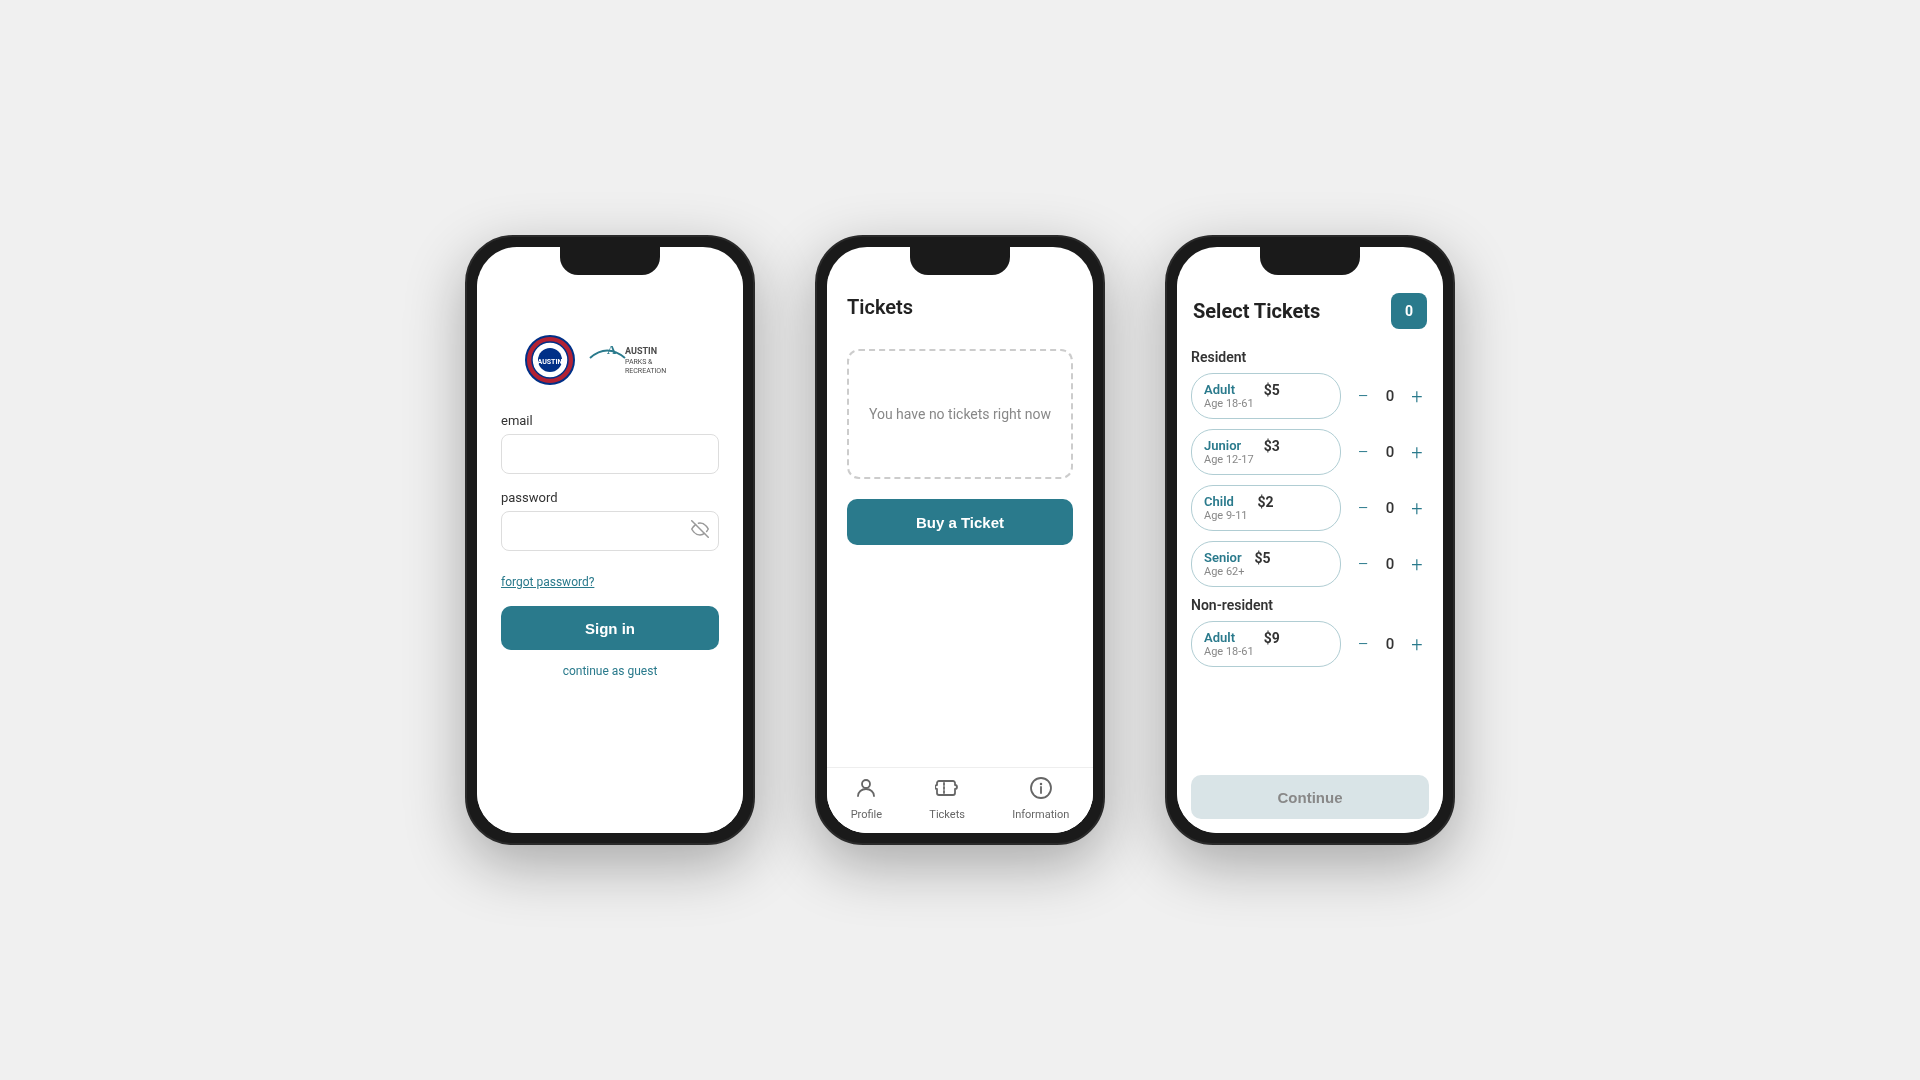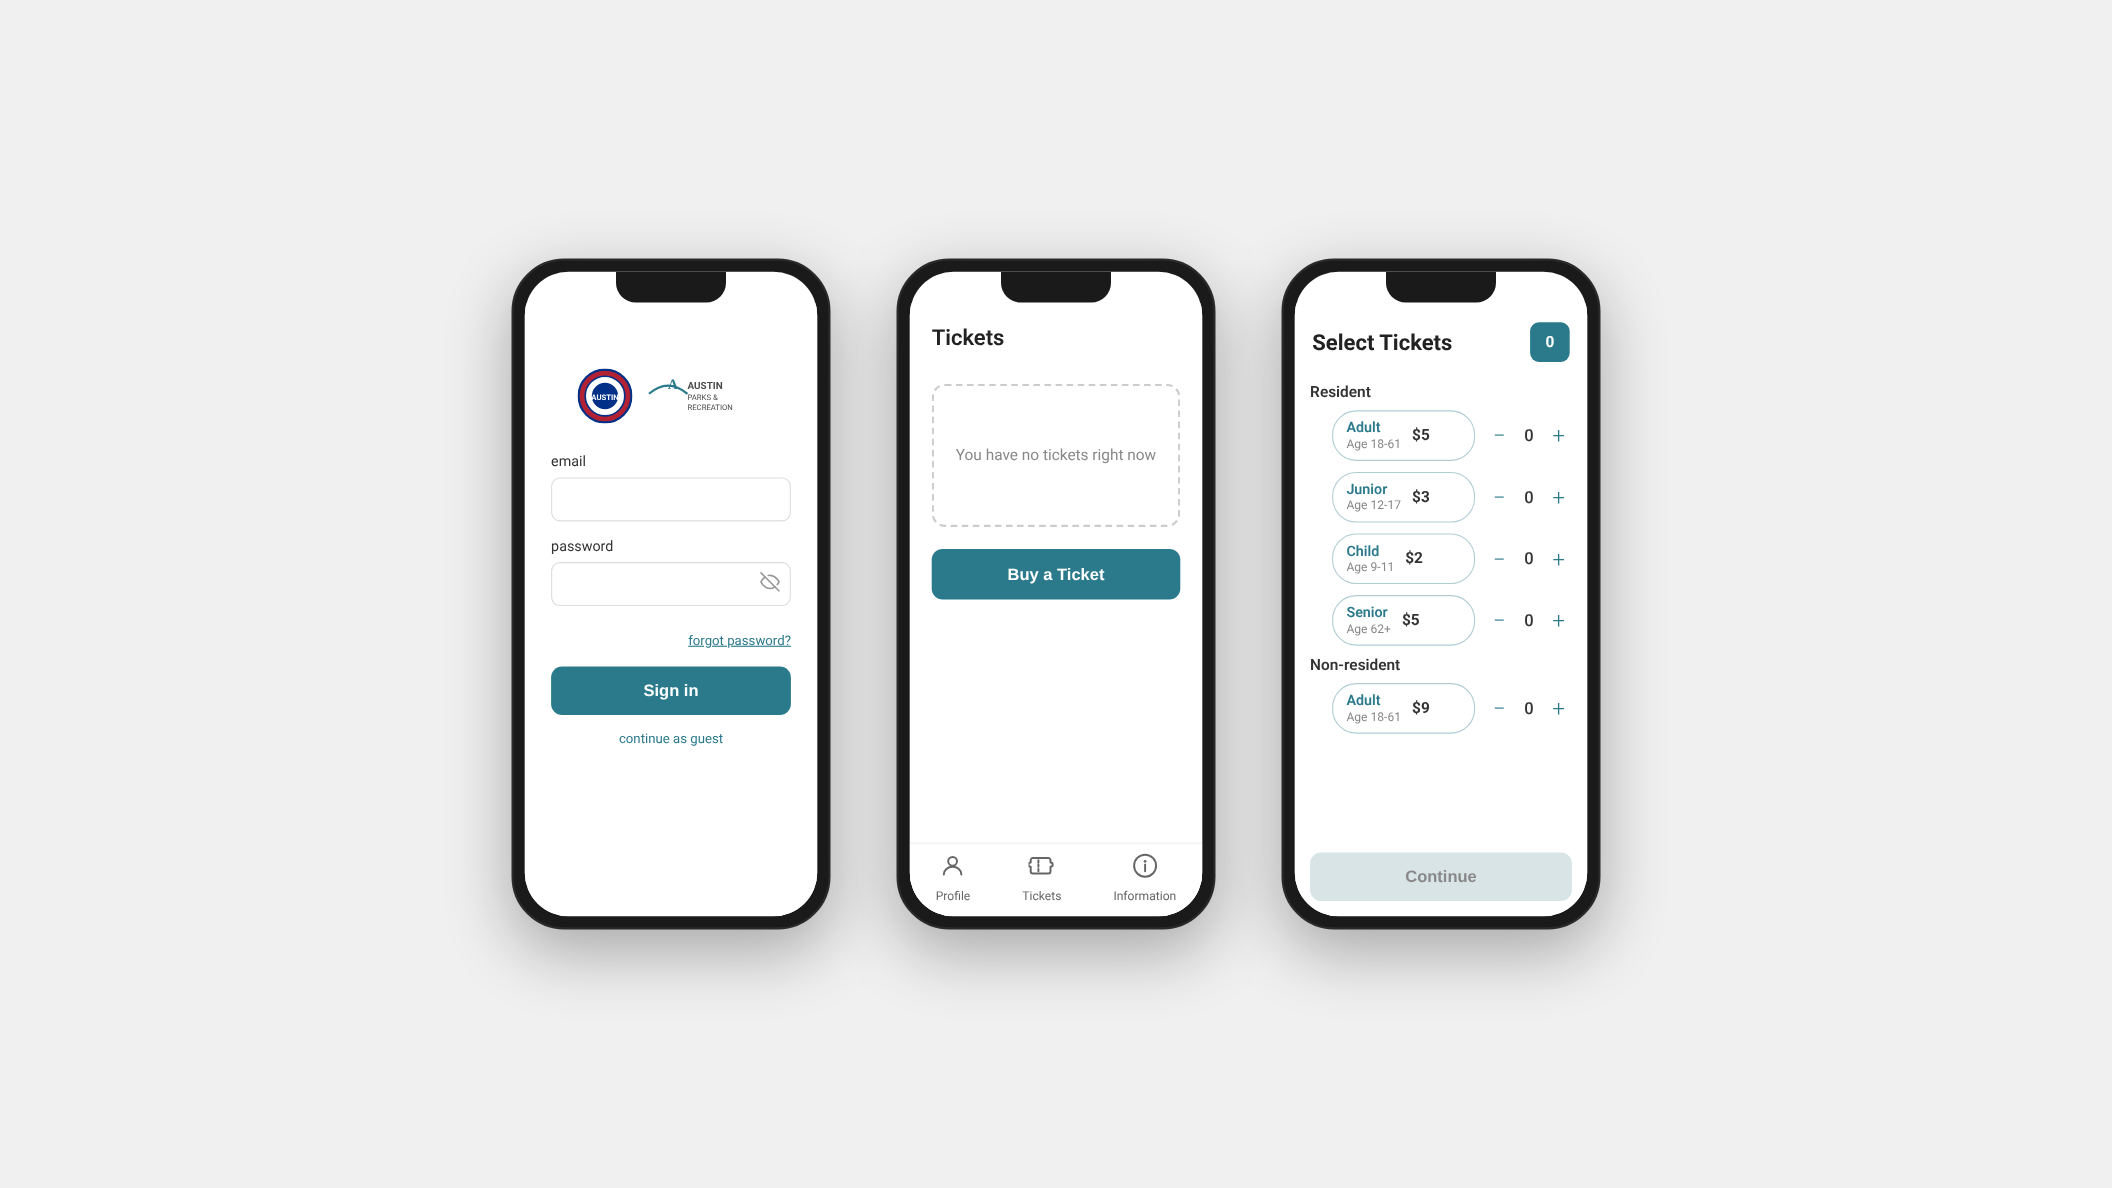--- a/index.html
+++ b/index.html
@@ -103,21 +103,20 @@
     .eye-icon {
       position: absolute;
       right: 10px;
       top: 50%;
       transform: translateY(-50%);
       color: #999;
       font-size: 16px;
       cursor: pointer;
     }
     .forgot-link {
-      text-align: right;
       width: 100%;
       margin-top: 4px;
     }
     .forgot-link a {
       color: #2a7a8c;
       font-size: 12px;
       text-decoration: underline;
     }
     .sign-in-btn {
       width: 100%;
@@ -250,25 +249,24 @@
       display: flex;
       align-items: center;
       justify-content: space-between;
       margin-bottom: 10px;
     }
     .ticket-info-box {
       border: 1.5px solid #b0cdd3;
       border-radius: 22px;
       padding: 8px 12px;
       display: flex;
-      align-items: center;
+      align-items: flex-start;
       gap: 10px;
       flex: 1;
       margin-right: 10px;
-      margin-left: 20px;
     }
     .ticket-type {
       font-size: 13px;
       font-weight: 600;
       color: #2a7a8c;
     }
     .ticket-age {
       font-size: 11px;
       color: #888;
     }

